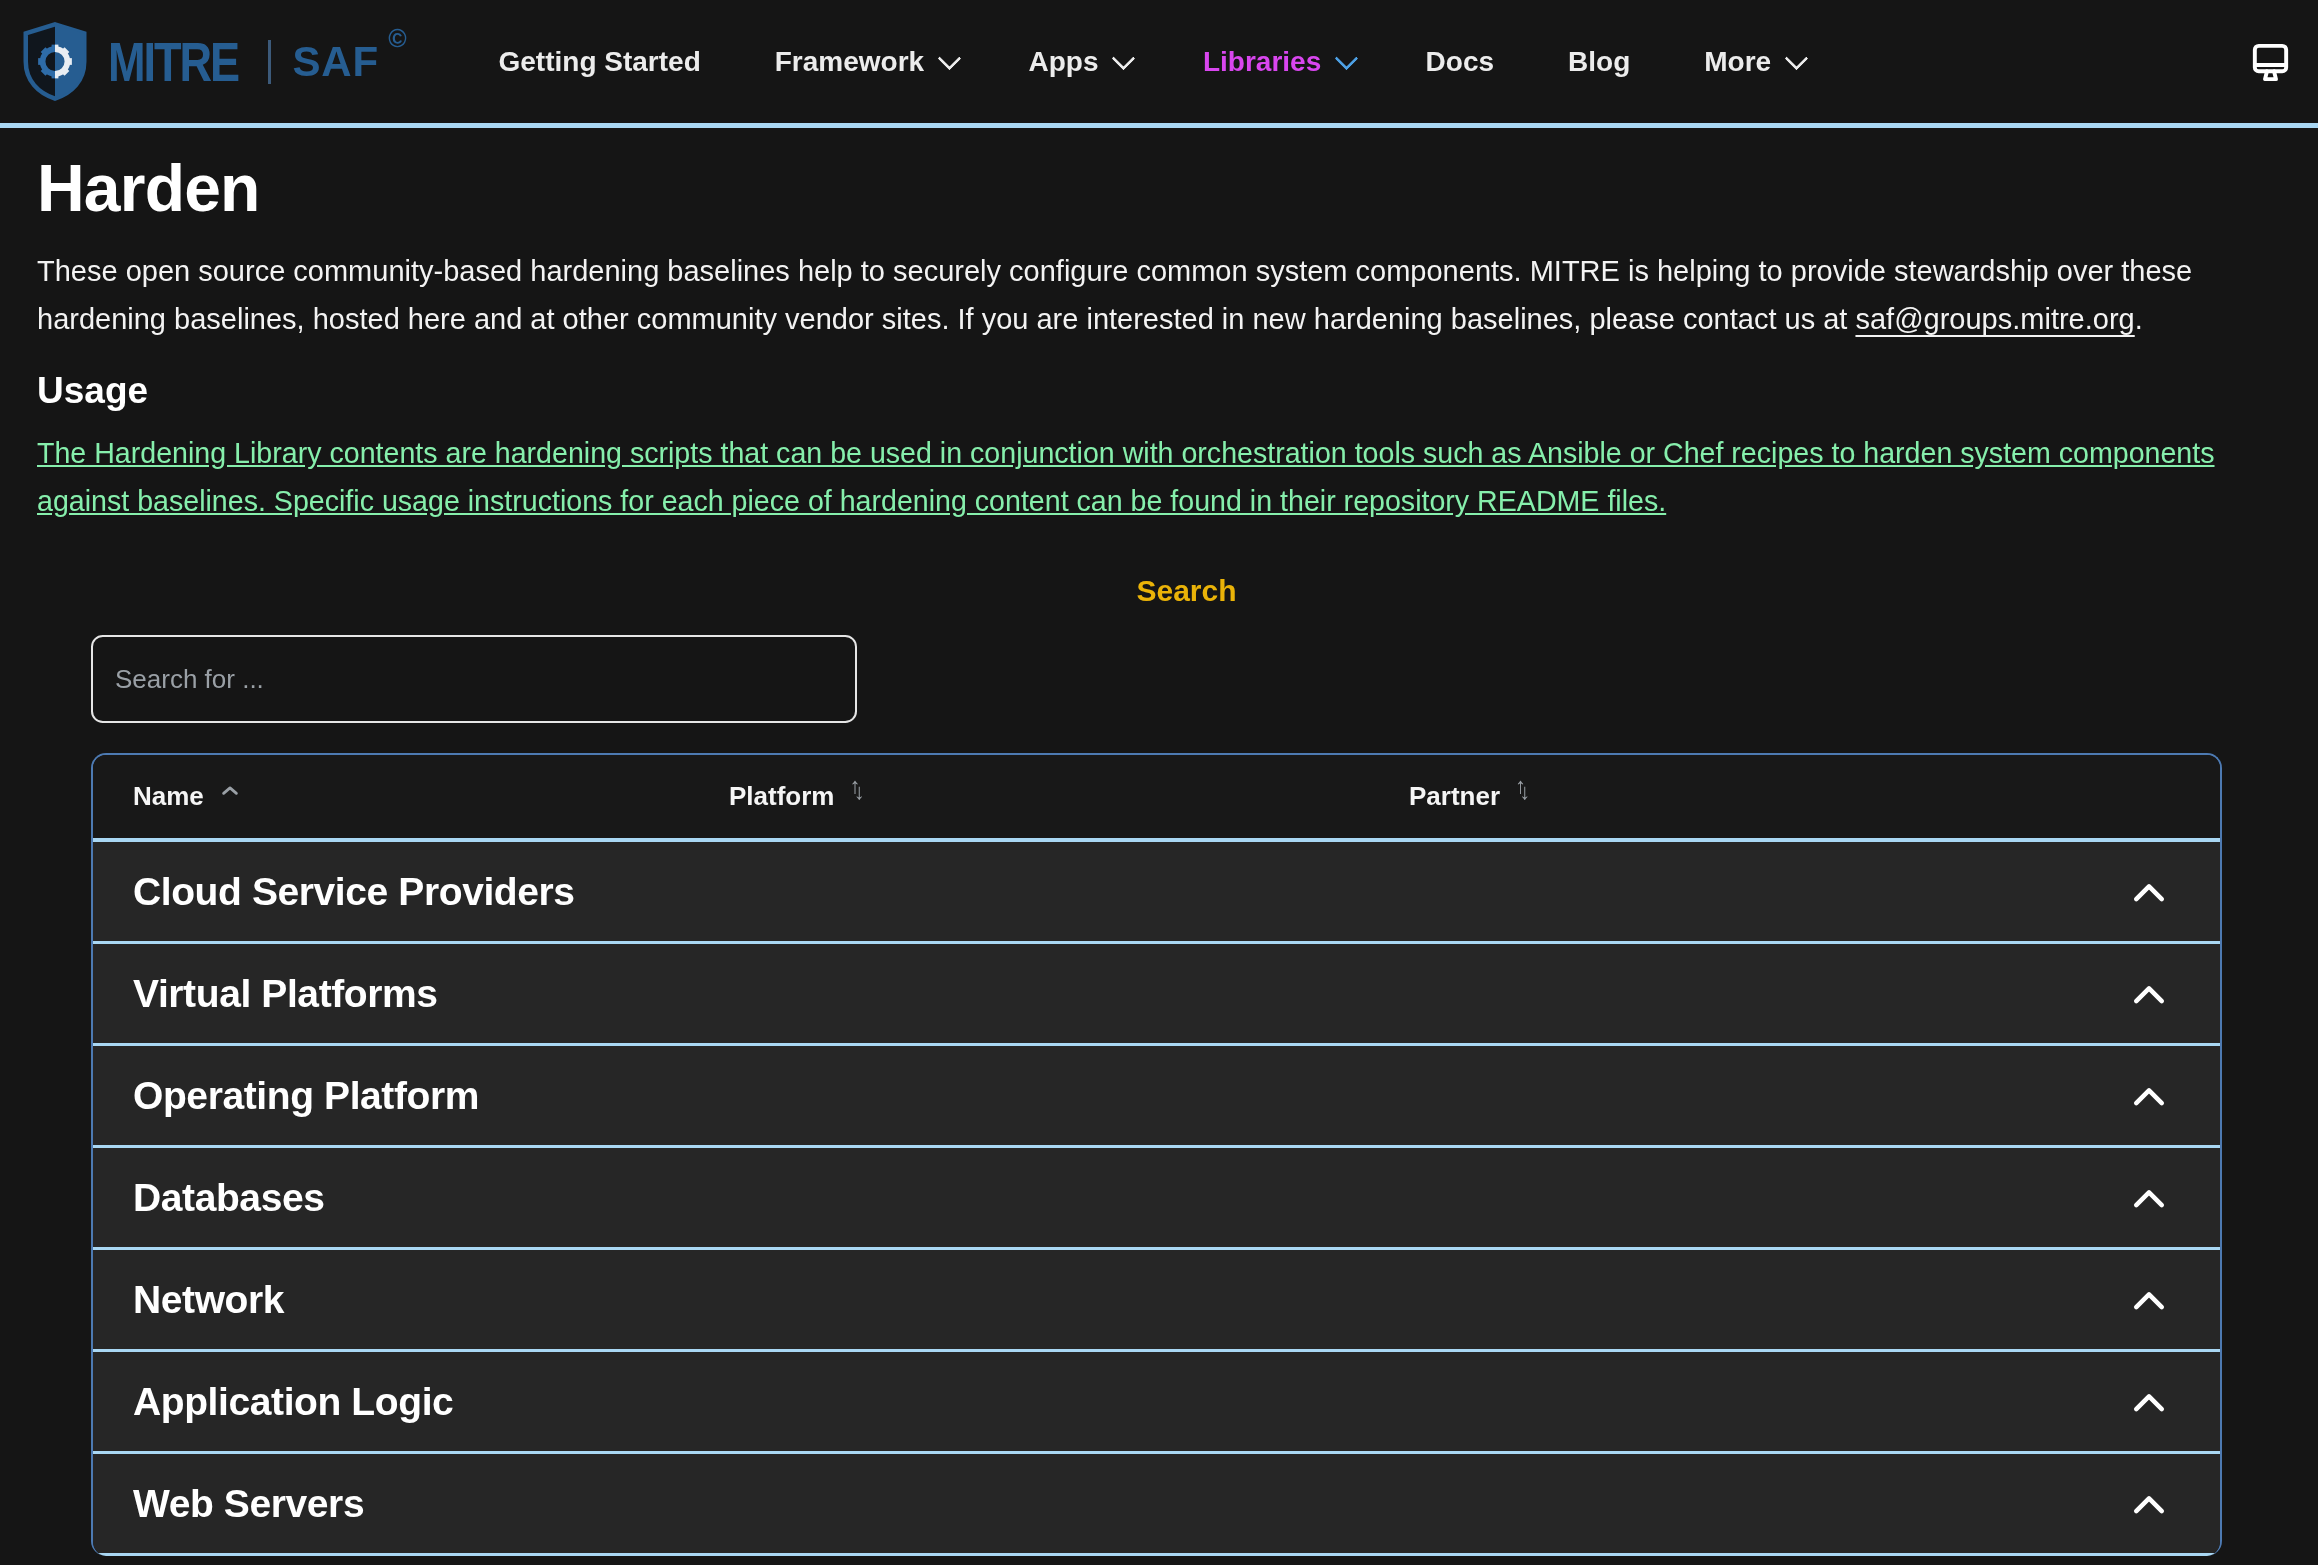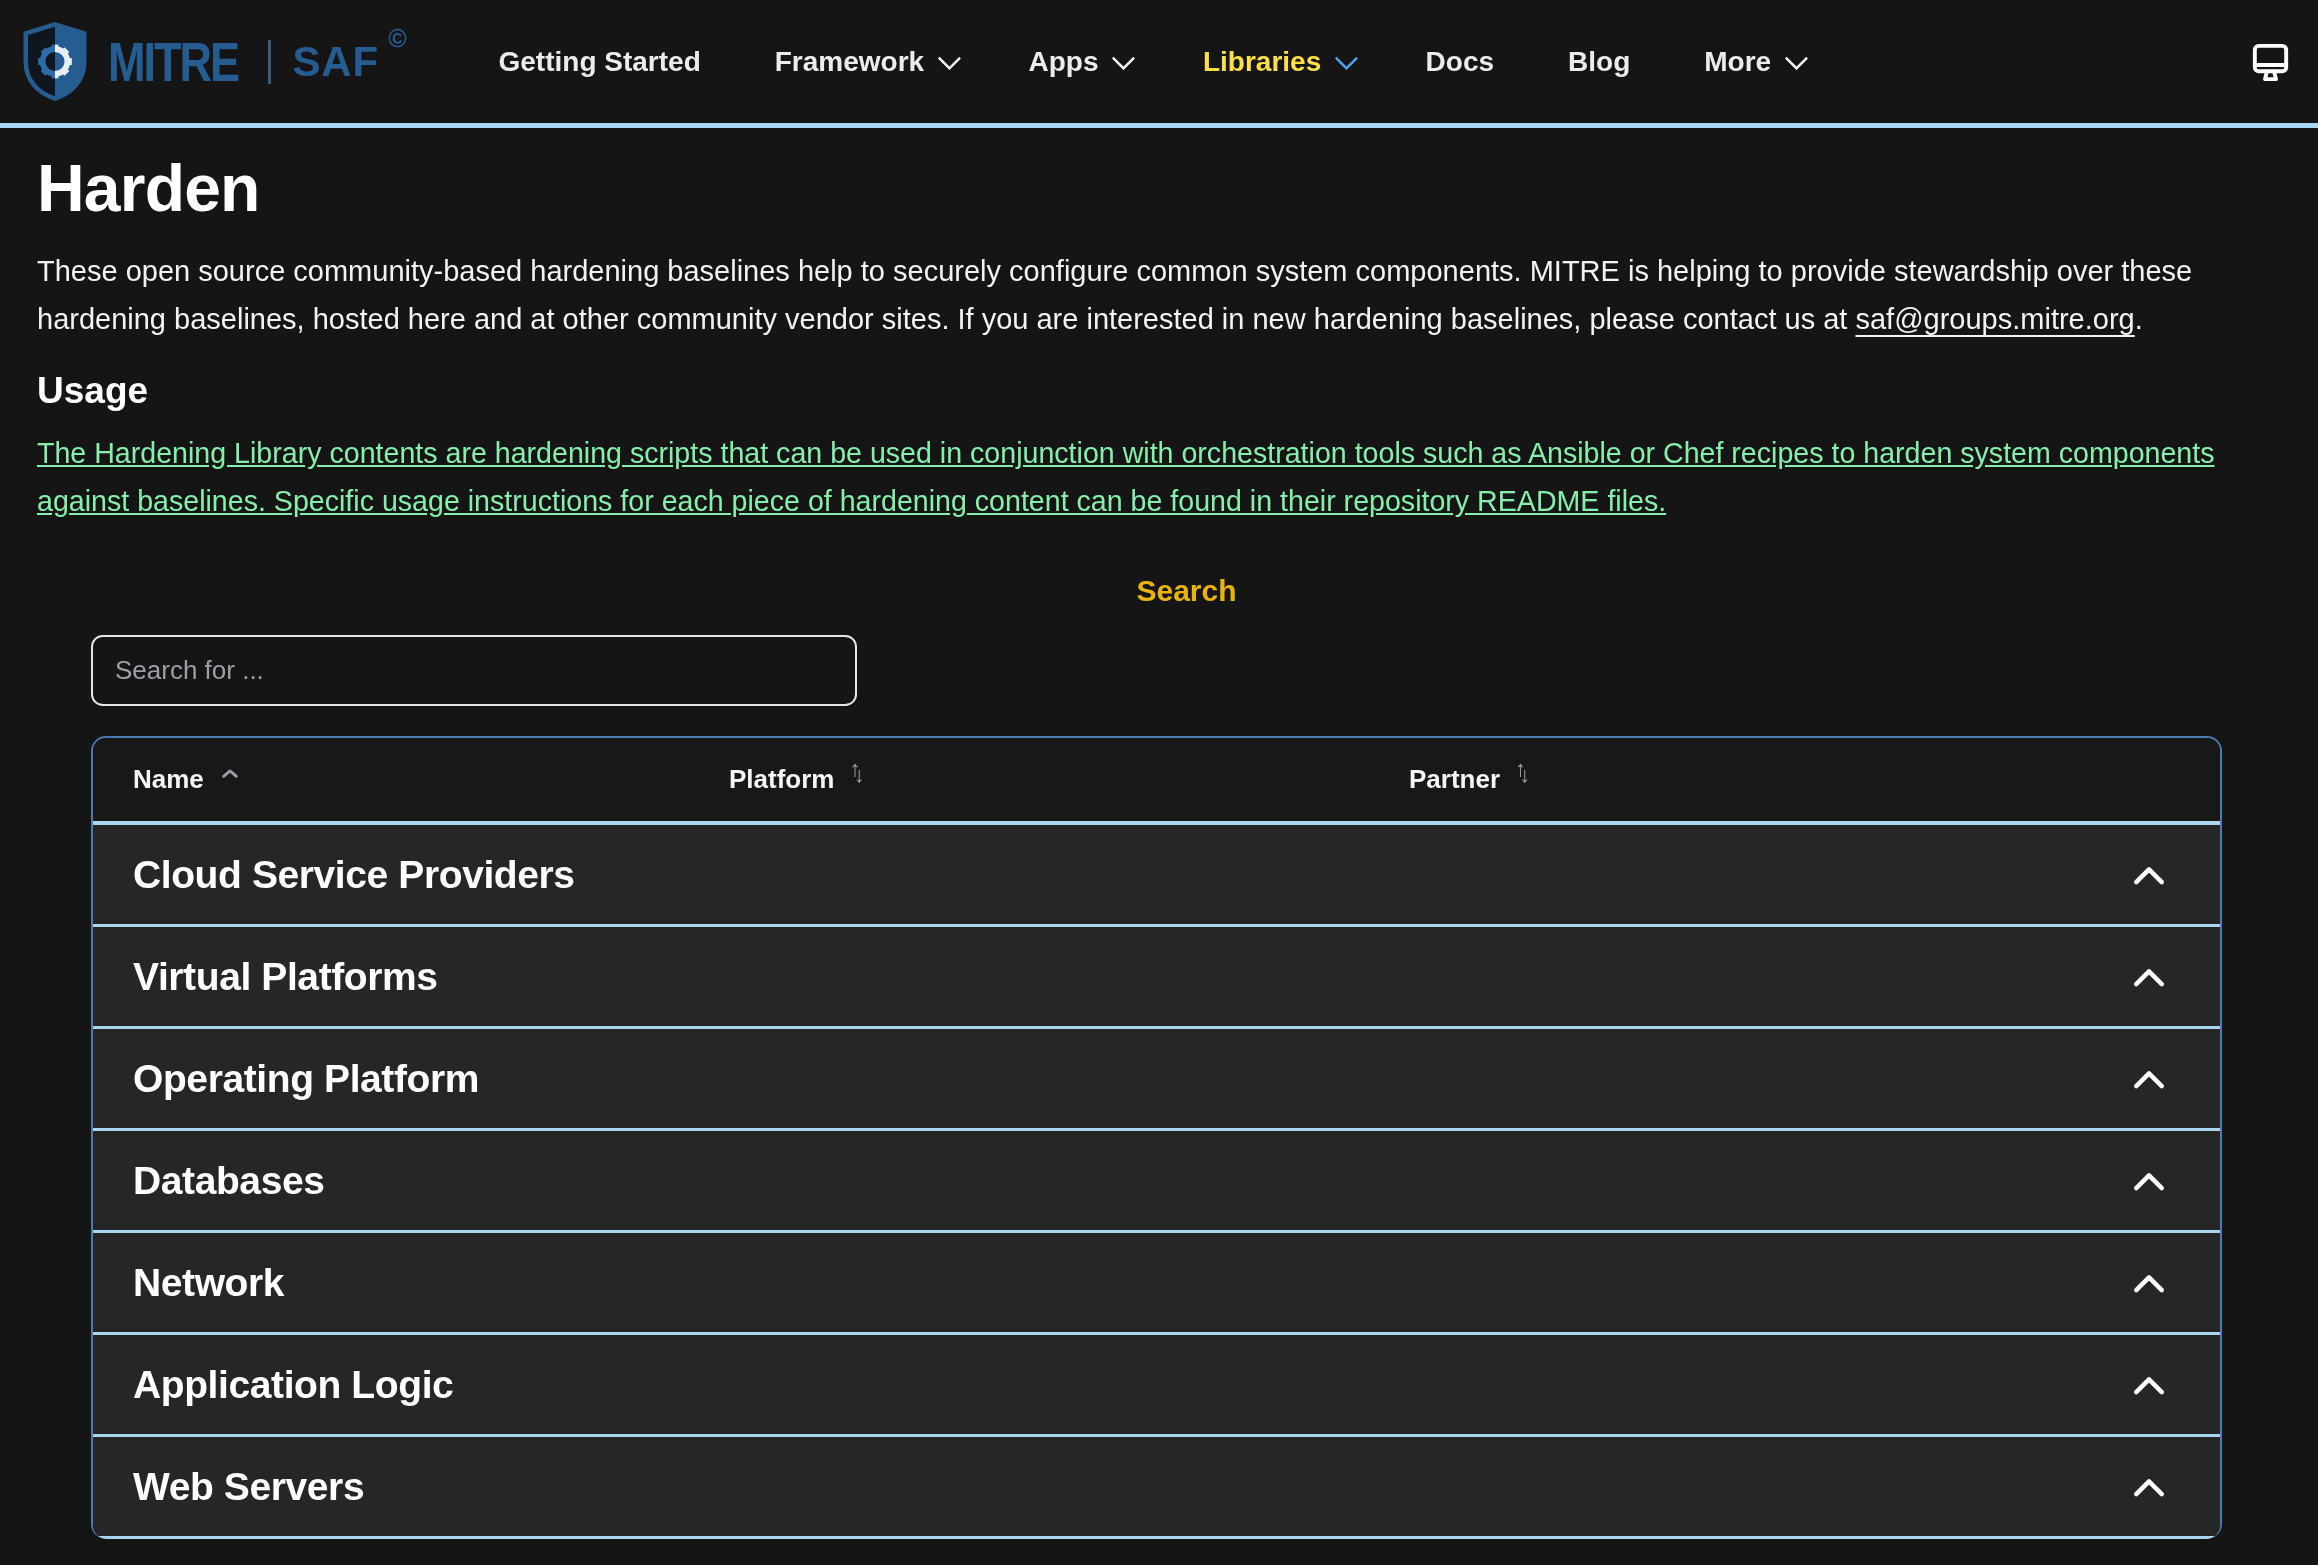--- a/index.html
+++ b/index.html
@@ -56,21 +56,21 @@
   .nav-item {
     display: flex;
     align-items: center;
     gap: 13.4px;
     font-size: 28px;
     font-weight: 700;
     color: #ececec;
     cursor: pointer;
     white-space: nowrap;
   }
-  .nav-item.active { color: #fde047; }
+  .nav-item.active { color: #d946ef; }
   .chev-down {
     width: 17px; height: 17px;
     border-right: 3.4px solid #ececec;
     border-bottom: 3.4px solid #ececec;
     transform: rotate(45deg) translateY(-4.2px);
     border-radius: 1.7px;
   }
   .nav-item.active .chev-down { border-color: #4da0e4; }
   .nav-right { margin-left: auto; display: flex; align-items: center; }
   .theme-btn { cursor: pointer; display: flex; align-items: center; }
@@ -107,21 +107,21 @@
     text-decoration: underline;
   }
 
   
   .search-block { margin-left: 54px; margin-top: 49px; }
   .search-label { font-size: 30px; font-weight: 700; color: #eab308; text-align: center; }
   .search-input {
     margin-top: 27px;
     display: block;
     width: 766px;
-    height: 71px;
+    height: 88px;
     background: transparent;
     border: 2.5px solid #e6e6e6;
     border-radius: 11.8px;
     color: #f2f2f2;
     font-size: 26px;
     font-family: "Liberation Sans", sans-serif;
     padding: 8px 22px;
     outline: none;
   }
   .search-input::placeholder { color: #9aa0a6; }

